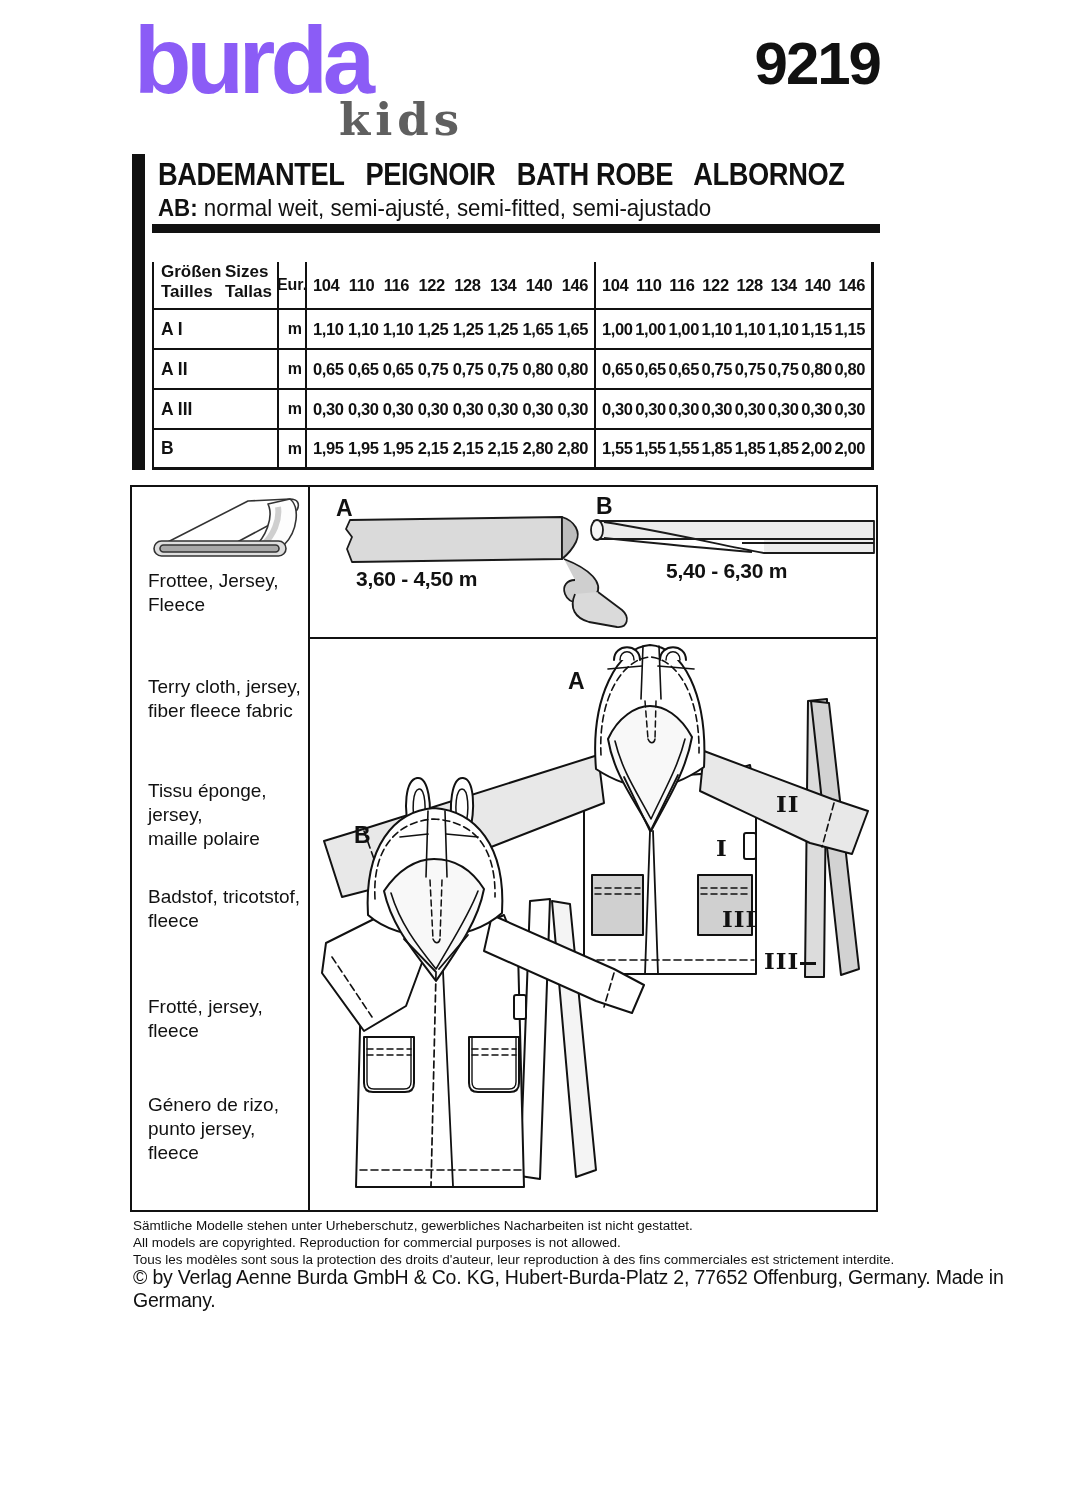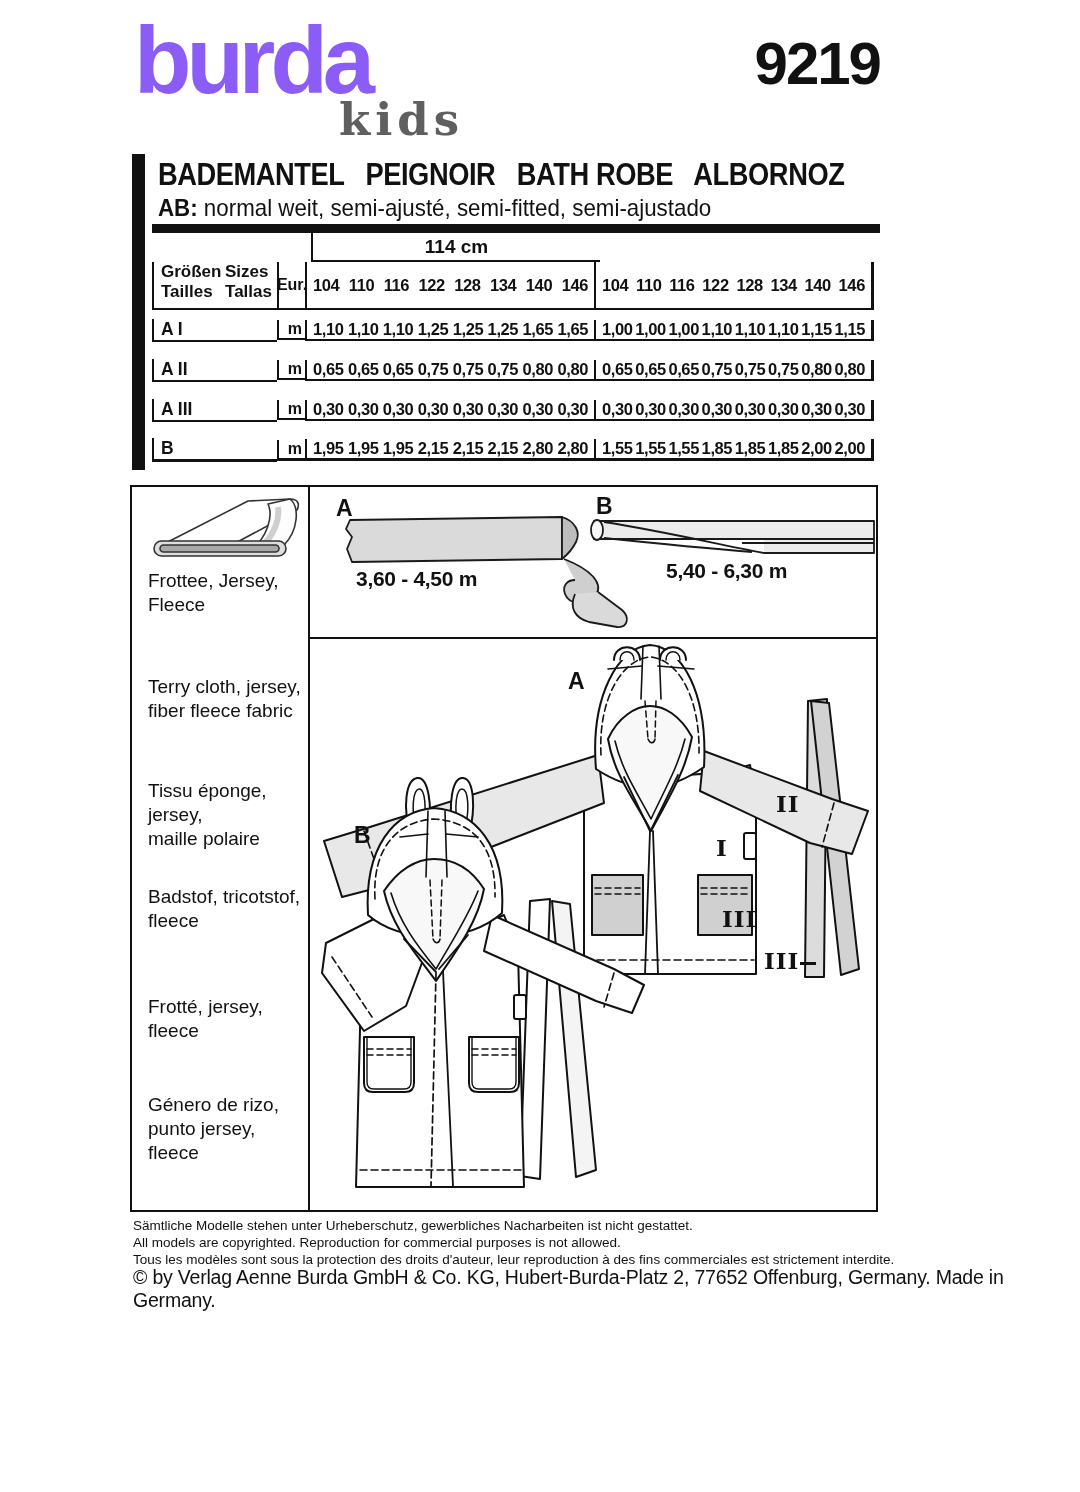--- a/index.html
+++ b/index.html
@@ -13,21 +13,21 @@
   .title-bar{left:132px;top:154px;width:13px;height:316px;background:#111;}
   .page-title{left:158px;top:157px;font-size:31px;font-weight:bold;white-space:pre;transform:scaleX(.88);transform-origin:left;letter-spacing:-.5px;}
   .page-subtitle{left:158px;top:194px;font-size:24px;white-space:pre;transform:scaleX(.93);transform-origin:left;}
   .page-subtitle b{font-weight:bold;}
   .thick-bar{left:152px;top:224px;width:728px;height:9px;background:#111;}
   
   .size-table{left:152px;top:233px;width:728px;font-weight:bold;}
   .tr{display:flex;}
   .tr-h1{height:29px;}
   .tr-h2{height:48px;}
-  .tr-d{height:40px;align-items:center;}
+  .tr-d{height:40px;}
   .tc{box-sizing:border-box;border-color:#111;}
   .spacer{width:159px;}
   .ghead{width:289px;border-left:2px solid #111;border-bottom:2px solid #111;display:flex;align-items:center;justify-content:center;font-size:19px;}
   .ghead.g2{width:280px;border-right:3px solid #111;}
   .lblcell{width:125px;border-left:2px solid #111;border-bottom:2px solid #111;display:flex;align-items:center;padding-left:7px;font-size:17.5px;}
   .lbl2{align-items:flex-start;justify-content:center;gap:1px;font-size:17px;word-spacing:7px;line-height:20px;}
   .eurcell{width:28px;border-left:2px solid #111;border-bottom:2px solid #111;display:flex;align-items:center;justify-content:center;font-size:16px;}
   .eurcell.unit{justify-content:flex-end;padding-right:3px;}
   .grp{width:289px;border-left:2px solid #111;border-bottom:2px solid #111;display:flex;align-items:center;justify-content:space-between;padding:0 6px;font-size:16.5px;letter-spacing:-.4px;}
   .grp.g2{width:280px;border-right:3px solid #111;}
@@ -54,21 +54,20 @@
 <div class="abs pattern-number">9219</div>
 
 <div class="abs title-bar"></div>
 <div class="abs page-title">BADEMANTEL   PEIGNOIR   BATH ROBE   ALBORNOZ</div>
 <div class="abs page-subtitle"><b>AB:</b><span> normal weit, semi-ajusté, semi-fitted, semi-ajustado</span></div>
 <div class="abs thick-bar"></div>
 
 <div class="abs size-table">
     <div class="tr tr-h1">
     <div class="tc spacer"></div>
-    <div class="tc ghead g1">114 cm</div>
     </div>
     <div class="tr tr-h2">
     <div class="tc lblcell lbl2">
         <div>Größen  Tailles</div>
         <div>Sizes  Tallas</div>
       </div>
     <div class="tc eurcell">Eur.</div>
     <div class="tc grp">
         <span>104</span>
         <span>110</span>

